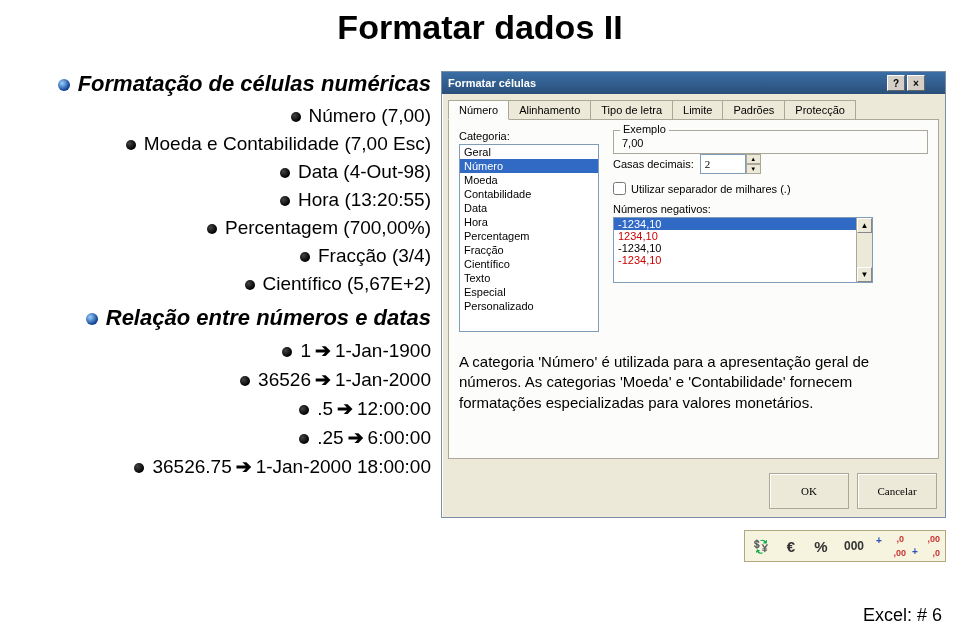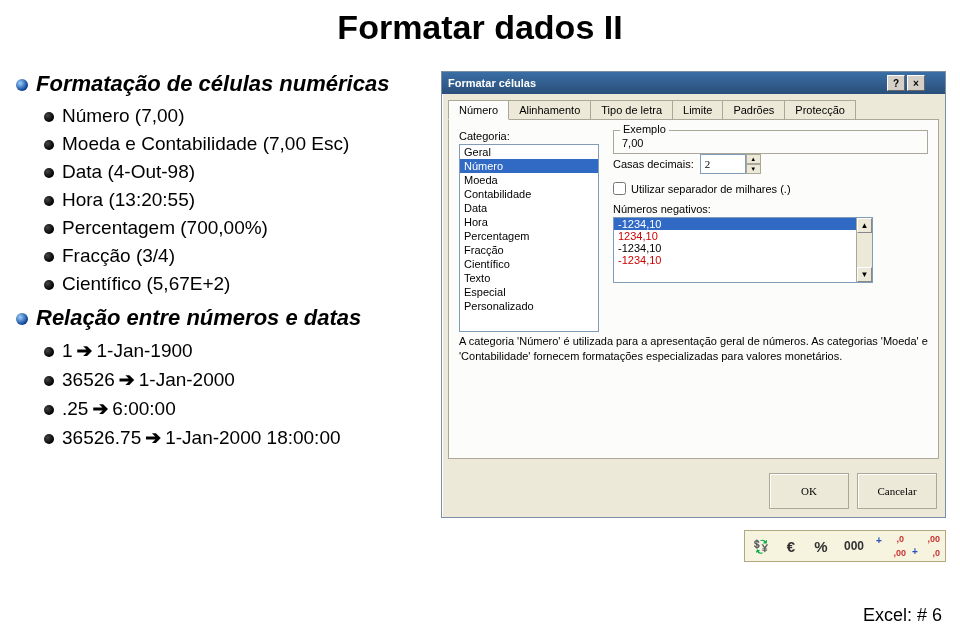--- a/index.html
+++ b/index.html
@@ -16,21 +16,21 @@
     font-weight: bold;
     text-align: center;
     padding-top: 8px;
     margin-bottom: 24px;
   }
   .main {
     display: flex;
     gap: 10px;
     padding: 0 16px;
   }
-  .col-left { flex: 0 0 415px; }
+  .col-left { flex: 0 0 415px; text-align: right; }
   .col-right { flex: 1 1 auto; display: flex; flex-direction: column; align-items: flex-end; gap: 12px; }
 
   .bullet-list { list-style: none; }
   .lvl1 { font-size: 22px; font-style: italic; font-weight: bold; margin-bottom: 8px; }
   .lvl2 { font-size: 19px; margin-left: 28px; margin-bottom: 6px; }
   .dot { display: inline-block; width: 12px; height: 12px; border-radius: 50%; margin-right: 8px; vertical-align: middle; }
   .dot-l { background: radial-gradient(circle at 35% 35%, #9bd1ff, #0a3d91 70%); }
   .dot-m { width: 10px; height: 10px; background: radial-gradient(circle at 35% 35%, #444, #000 70%); }
   .arrow { font-weight: bold; padding: 0 4px; }
 
@@ -142,22 +142,22 @@
     width: 260px; height: 66px; border: 1px solid #7f9db9; background: #fff; overflow: hidden;
     position: relative;
   }
   .neg-list .item { padding: 0 4px; font-size: 11px; }
   .neg-list .red { color: #c00; }
   .neg-list .item.selected { background: #316ac5; color: #fff; }
   .neg-scroll { position: absolute; right: 0; top: 0; bottom: 0; width: 16px; background: #ece9d8; border-left: 1px solid #aca899; display: flex; flex-direction: column; justify-content: space-between; }
   .neg-scroll .arrbtn { height: 15px; background: #ece9d8; border: 1px solid #fff; border-right-color:#888; border-bottom-color:#888; display:flex; align-items:center; justify-content:center; font-size:8px;}
 
   .desc {
-    margin-top: 2px;
-    font-size: 11px;
+    margin-top: 20px;
+    font-size: 15px;
     line-height: 1.35;
   }
   .dlg-buttons {
     display: flex;
     justify-content: flex-end;
     gap: 8px;
     padding: 8px;
   }
   .dlg-buttons button {
     width: 80px; height: 36px;
@@ -215,20 +215,21 @@
       <li class="lvl2"><span class="dot dot-m"></span><span>Hora (13:20:55)</span></li>
       <li class="lvl2"><span class="dot dot-m"></span><span>Percentagem (700,00%)</span></li>
       <li class="lvl2"><span class="dot dot-m"></span><span>Fracção (3/4)</span></li>
       <li class="lvl2"><span class="dot dot-m"></span><span>Científico (5,67E+2)</span></li>
 
       <li class="lvl1" style="margin-top:10px">
         <span class="dot dot-l"></span><span>Relação entre números e datas</span>
       </li>
       <li class="lvl2"><span class="dot dot-m"></span><span>1</span><span class="arrow">➔</span><span>1-Jan-1900</span></li>
       <li class="lvl2"><span class="dot dot-m"></span><span>36526</span><span class="arrow">➔</span><span>1-Jan-2000</span></li>
+      <li class="lvl2"><span class="dot dot-m"></span><span>.5</span><span class="arrow">➔</span><span>12:00:00</span></li>
       <li class="lvl2"><span class="dot dot-m"></span><span>.25</span><span class="arrow">➔</span><span>6:00:00</span></li>
       <li class="lvl2"><span class="dot dot-m"></span><span>36526.75</span><span class="arrow">➔</span><span>1-Jan-2000 18:00:00</span></li>
     </ul>
   </div>
 
   <div class="col-right">
     <div class="dialog">
       <div class="titlebar">
         <span class="title-text">Formatar células</span>
         <span class="win-btn">?</span>

